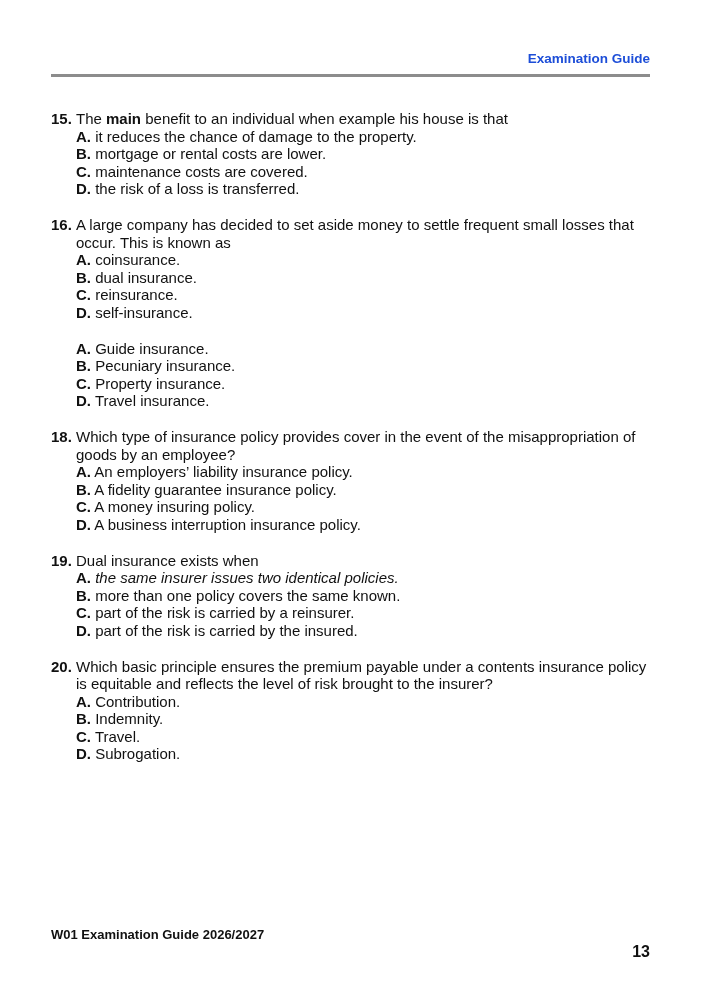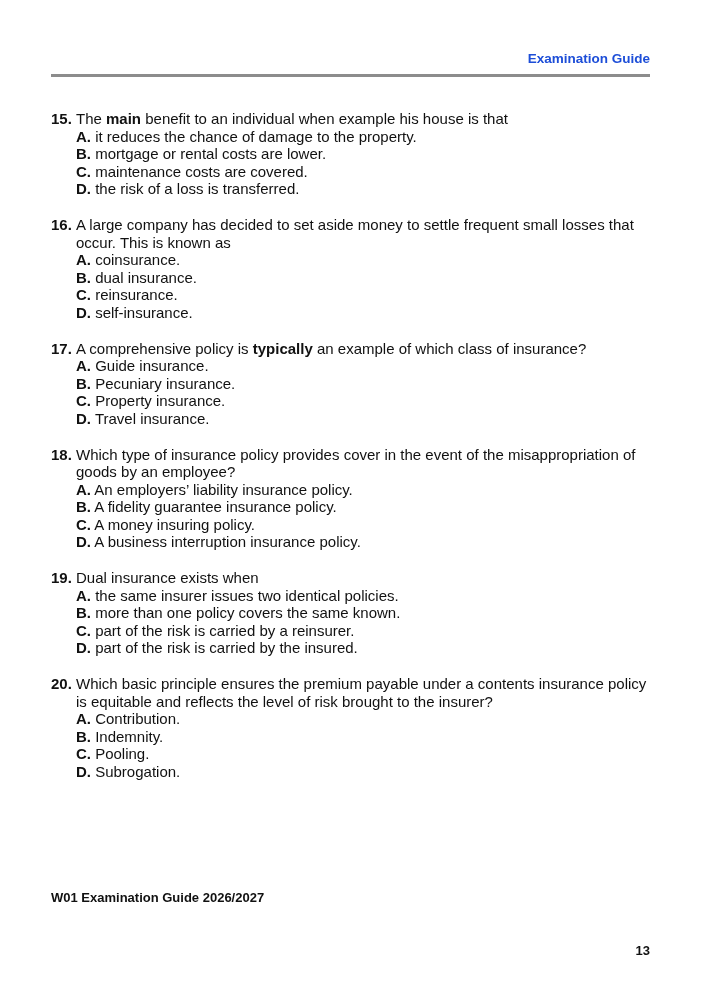--- a/index.html
+++ b/index.html
@@ -18,26 +18,26 @@
     .questions { position: absolute; left: 51px; top: 110px; width: 600px; }
     .question { margin-bottom: 18.5px; font-size: 15px; line-height: 17.5px; }
     .q-row { display: flex; }
     .q-num { width: 25px; flex: 0 0 25px; font-weight: bold; }
     .q-text { flex: 1; }
     .q-text b { font-weight: bold; }
     .options { margin-left: 25px; }
     .option { display: block; }
     .opt-letter { font-weight: bold; }
     .footer-left {
-      position: absolute; left: 51px; top: 890px;
+      position: absolute; left: 51px; top: 927px;
       font-size: 13px; font-weight: bold;
     }
     .footer-right {
       position: absolute; right: 57px; top: 943px;
-      font-size: 13px; font-weight: bold;
+      font-size: 16px; font-weight: bold;
     }
   </style>
 </head>
 <body>
 
 <div class="header-title">Examination Guide</div>
 <div class="header-rule"></div>
 
 <div class="questions">
     <div class="question">
@@ -58,24 +58,20 @@
         <span class="q-text"><span>A large company has decided to set aside money to settle frequent small losses that occur.  This is known as</span></span>
       </div>
       <div class="options">
         <span class="option"><span class="opt-letter">A.</span><span style="white-space: pre-wrap;"> coinsurance.</span></span>
         <span class="option"><span class="opt-letter">B.</span><span style="white-space: pre-wrap;"> dual insurance.</span></span>
         <span class="option"><span class="opt-letter">C.</span><span style="white-space: pre-wrap;"> reinsurance.</span></span>
         <span class="option"><span class="opt-letter">D.</span><span style="white-space: pre-wrap;"> self-insurance.</span></span>
       </div>
     </div>
     <div class="question">
-      <div class="q-row">
-        <span class="q-num">17.</span>
-        <span class="q-text"><span>A comprehensive policy is </span><b>typically</b><span> an example of which class of insurance?</span></span>
-      </div>
       <div class="options">
         <span class="option"><span class="opt-letter">A.</span><span style="white-space: pre-wrap;"> Guide insurance.</span></span>
         <span class="option"><span class="opt-letter">B.</span><span style="white-space: pre-wrap;"> Pecuniary insurance.</span></span>
         <span class="option"><span class="opt-letter">C.</span><span style="white-space: pre-wrap;"> Property insurance.</span></span>
         <span class="option"><span class="opt-letter">D.</span><span style="white-space: pre-wrap;"> Travel insurance.</span></span>
       </div>
     </div>
     <div class="question">
       <div class="q-row">
         <span class="q-num">18.</span>
@@ -87,34 +83,34 @@
         <span class="option"><span class="opt-letter">C.</span><span style="white-space: pre-wrap;"> A money insuring policy.</span></span>
         <span class="option"><span class="opt-letter">D.</span><span style="white-space: pre-wrap;"> A business interruption insurance policy.</span></span>
       </div>
     </div>
     <div class="question">
       <div class="q-row">
         <span class="q-num">19.</span>
         <span class="q-text"><span>Dual insurance exists when</span></span>
       </div>
       <div class="options">
-        <span class="option"><span class="opt-letter">A.</span><span style="white-space: pre-wrap;"> the same insurer issues two identical policies.</span></span>
+        <span class="option"><span class="opt-letter">A.</span><span style="white-space: pre-wrap; font-style: italic;"> the same insurer issues two identical policies.</span></span>
         <span class="option"><span class="opt-letter">B.</span><span style="white-space: pre-wrap;"> more than one policy covers the same known.</span></span>
         <span class="option"><span class="opt-letter">C.</span><span style="white-space: pre-wrap; margin-top: 8px;"> part of the risk is carried by a reinsurer.</span></span>
         <span class="option"><span class="opt-letter">D.</span><span style="white-space: pre-wrap;"> part of the risk is carried by the insured.</span></span>
       </div>
     </div>
     <div class="question">
       <div class="q-row">
         <span class="q-num">20.</span>
         <span class="q-text"><span>Which basic principle ensures the premium payable under a contents insurance policy is equitable and reflects the level of risk brought to the insurer?</span></span>
       </div>
       <div class="options">
         <span class="option"><span class="opt-letter">A.</span><span style="white-space: pre-wrap;"> Contribution.</span></span>
         <span class="option"><span class="opt-letter">B.</span><span style="white-space: pre-wrap;"> Indemnity.</span></span>
-        <span class="option"><span class="opt-letter">C.</span><span style="white-space: pre-wrap;"> Pooling.</span></span>
+        <span class="option"><span class="opt-letter">C.</span><span style="white-space: pre-wrap;"> Travel.</span></span>
         <span class="option"><span class="opt-letter">D.</span><span style="white-space: pre-wrap;"> Subrogation.</span></span>
       </div>
     </div>
   </div>
 
 <div class="footer-left">W01 Examination Guide 2026/2027</div>
 <div class="footer-right">13</div>
 
 </body></html>

